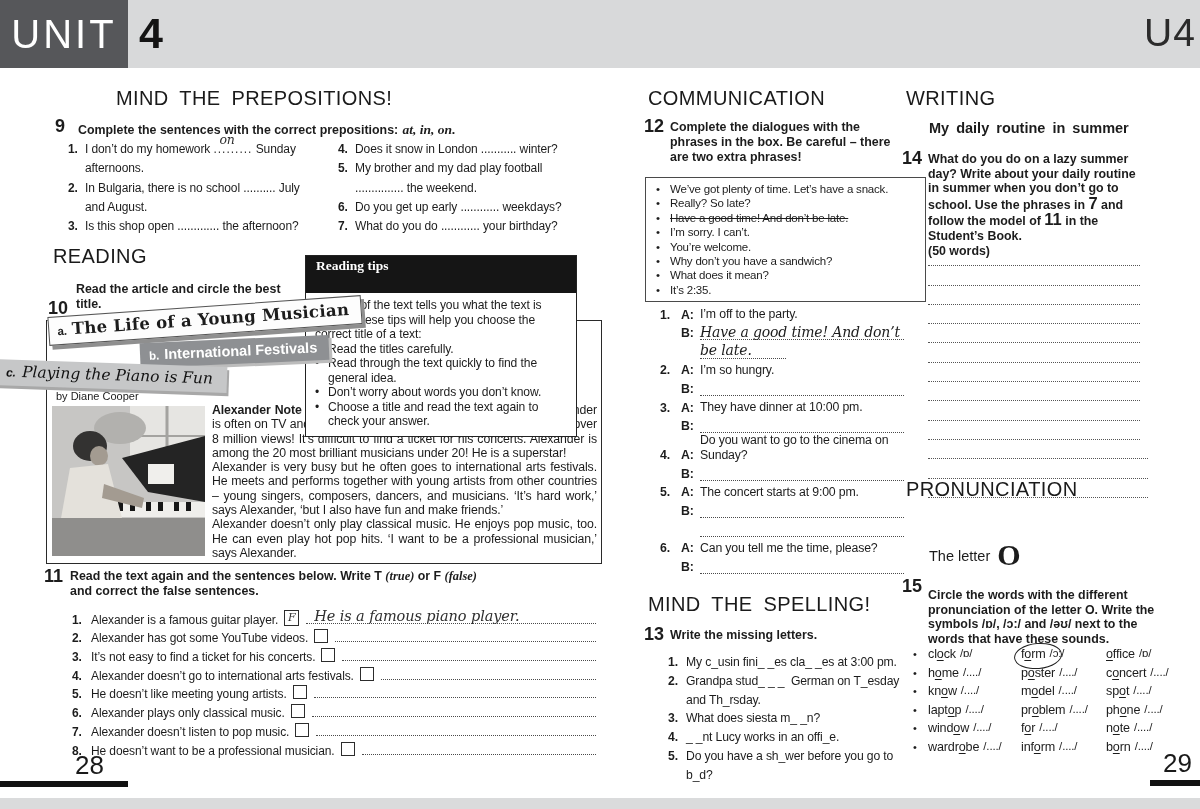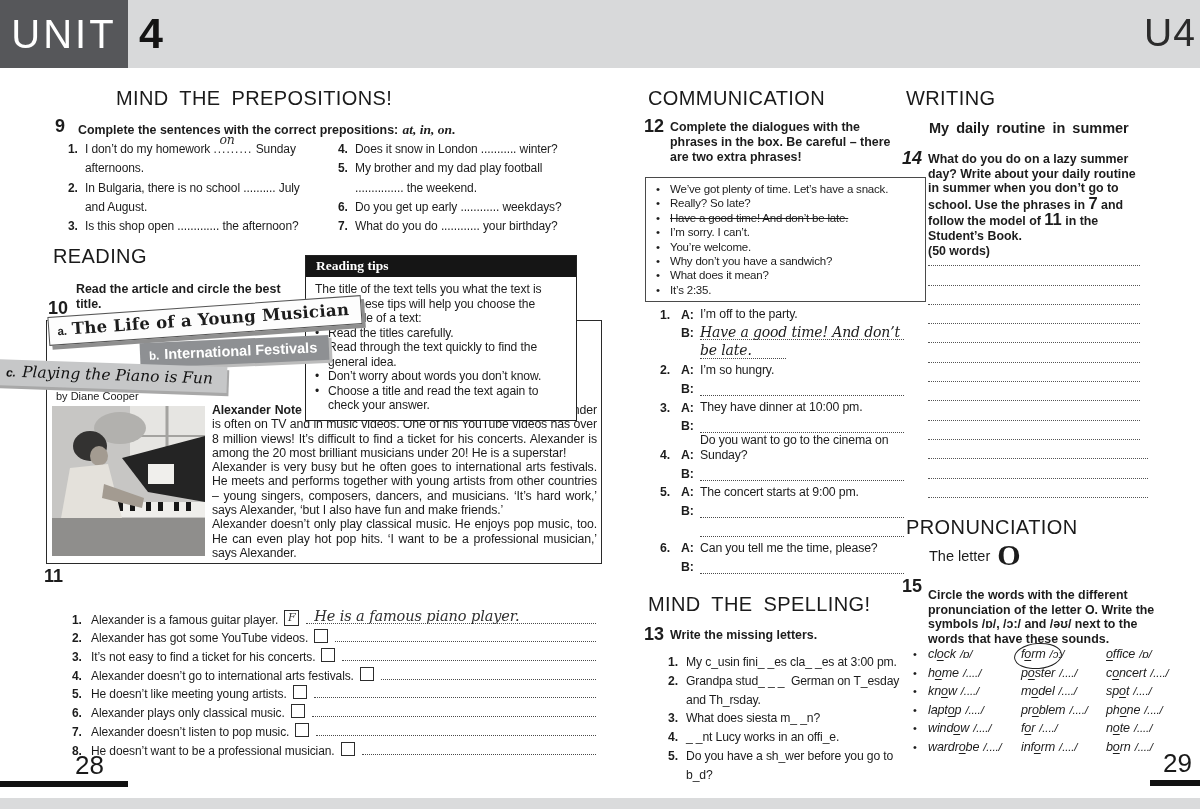--- a/index.html
+++ b/index.html
@@ -21,21 +21,21 @@
   
   .p-row{display:flex;font-size:12px;line-height:19.3px;letter-spacing:-.1px;}
   .p-num{width:17px;font-weight:bold;flex:none;}
   .p-text{flex:1;}
   .gap1{position:relative;display:inline-block;}
   .dotstr{letter-spacing:1px;color:#333;}
   .hw{font-family:"DejaVu Serif",serif;font-style:italic;color:#2e2e2e;}
   .hw-on{position:absolute;left:6px;top:-10px;font-size:12.5px;}
   
   .tipsbox{left:305px;top:255px;width:270px;background:#fff;border:1.5px solid #222;z-index:6;}
-  .tipshead{background:#151515;color:#fff;font-family:"Liberation Serif",serif;font-weight:bold;font-size:13.5px;padding:2px 10px 3px;}
+  .tipshead{background:#151515;color:#fff;font-family:"Liberation Serif",serif;font-weight:bold;font-size:13.5px;padding:2px 10px 19px;}
   .tipsbody{padding:5px 8px 7px 9px;font-size:12.1px;line-height:14.5px;letter-spacing:-.1px;}
   .tip{display:flex;}
   .tipb{width:13px;flex:none;}
   .tipt{flex:1;}
   
   .artbox{left:46px;top:320px;width:554px;height:242px;border:1.5px solid #2a2a2a;background:#fff;z-index:1;}
   .lab{z-index:7;white-space:nowrap;}
   .lab-a{left:48px;top:306px;background:#fdfdfd;border:1px solid #555;box-shadow:3px 4px 0 #8f8f8f;padding:3px 12px 5px 8px;transform:rotate(-4deg);}
   .lab-a .tag{font-size:11.5px;font-weight:bold;margin-right:5px;}
   .lab-a .ttl{font-family:"DejaVu Serif",serif;font-weight:bold;font-size:16.5px;letter-spacing:.3px;}
@@ -80,21 +80,21 @@
   .sp-text{flex:1;white-space:pre-wrap;}
   
   .wtitle{font-size:14.5px;font-weight:bold;word-spacing:3px;}
   .bigref{font-size:16.5px;font-weight:bold;}
   .wline{width:212px;height:18.3px;border-bottom:1.7px dotted #555;}
   
   .psub{font-size:14.5px;font-weight:normal;}
   .bigO{font-family:"Liberation Serif",serif;font-weight:bold;font-size:30px;margin-left:7px;vertical-align:-4px;}
   .w-row{display:flex;align-items:baseline;height:18.6px;font-size:12.6px;letter-spacing:-.15px;}
   .wb{width:15px;flex:none;font-size:11px;}
-  .wc{flex:none;display:flex;align-items:center;position:relative;font-style:italic;}
+  .wc{flex:none;display:flex;align-items:flex-start;position:relative;}
   .wc1{width:93px;}.wc2{width:85px;}.wc3{flex:1;}
   .ul{text-decoration:underline;text-underline-offset:2px;}
   .ipa{font-size:11.5px;margin-left:4px;color:#222;}
   .circle-mark{position:absolute;left:-7px;top:-4px;width:46px;height:24px;border:1.6px solid #222;border-radius:50%;transform:rotate(-5deg);}
 </style>
 </head>
 <body>
 
 <div class="abs band"></div>
 <div class="abs unitbox">
@@ -212,20 +212,22 @@
 </div>
 
 <div class="abs arttext">
   <div><span class="artlead">Alexander Note</span><span> is only 12 but he is a famous piano player. Alexander is often on TV and in music videos. One of his YouTube videos has over 8 million views! It’s difficult to find a ticket for his concerts. Alexander is among the 20 most brilliant musicians under 20! He is a superstar!</span></div>
   <div>Alexander is very busy but he often goes to international arts festivals. He meets and performs together with young artists from other countries – young singers, composers, dancers, and musicians. ‘It’s hard work,’ says Alexander, ‘but I also have fun and make friends.’</div>
   <div>Alexander doesn’t only play classical music. He enjoys pop music, too. He can even play hot pop hits. ‘I want to be a professional musician,’ says Alexander.</div>
 </div>
 
 <div class="abs exnum" style="left:44px;top:566px;">11</div>
 <div class="abs instr" style="left:70px;top:569px;width:480px;">
+  <div><span>Read the text again and the sentences below. Write T </span><span class="serifw" style="font-size:12.4px;">(true)</span><span> or F </span><span class="serifw" style="font-size:12.4px;">(false)</span></div>
+  <div>and correct the false sentences.</div>
 </div>
 
 <div class="abs" style="left:72px;top:608px;">
   <div class="tf-row">
     <span class="tf-num">1.</span>
     <span class="tf-text">Alexander is a famous guitar player.</span>
     <span class="fbox">
         <span class="hw">F</span>
       </span>
     <span class="tf-dots">
@@ -419,21 +421,21 @@
       <span class="sp-text">_ _nt Lucy works in an offi_e.</span>
     </div>
   <div class="sp-row">
       <span class="sp-num">5.</span>
       <span class="sp-text">Do you have a sh_wer before you go to b_d?</span>
     </div>
 </div>
 
 <div class="abs sech" style="left:906px;top:87px;">WRITING</div>
 <div class="abs wtitle" style="left:929px;top:120px;">My daily routine in summer</div>
-<div class="abs exnum" style="left:902px;top:148px;font-style:italic;">14</div>
+<div class="abs exnum" style="left:902px;top:148px;">14</div>
 <div class="abs instr" style="left:928px;top:152px;width:218px;line-height:14.6px;">
   <span>What do you do on a lazy summer day? Write about your daily routine in summer when you don’t go to school. Use the phrases in </span><span class="bigref">7</span><span> and follow the model of </span><span class="bigref">11</span><span> in the Student’s Book.</span><br>
   <span>(50 words)</span>
 </div>
 
 <div class="abs" style="left:928px;top:247px;">
   <div class="wline"></div>
   <div class="wline"></div>
   <div class="wline"></div>
   <div class="wline"></div>
@@ -441,21 +443,21 @@
   <div class="wline"></div>
   <div class="wline"></div>
   <div class="wline"></div>
   <div class="wline"></div>
   <div class="wline"></div>
   <div class="wline" style="width:220px;"></div>
   <div class="wline" style="width:220px;"></div>
   <div class="wline" style="width:220px;"></div>
 </div>
 
-<div class="abs sech" style="left:906px;top:516px;">PRONUNCIATION</div>
+<div class="abs sech" style="left:906px;top:478px;">PRONUNCIATION</div>
 <div class="abs" style="left:929px;top:538px;">
   <span class="psub">The letter</span><span class="bigO">O</span>
 </div>
 <div class="abs exnum" style="left:902px;top:576px;">15</div>
 <div class="abs instr" style="left:928px;top:588px;width:230px;line-height:14.7px;">Circle the words with the different pronunciation of the letter O. Write the symbols /ɒ/, /ɔ:/ and /əʊ/ next to the words that have these sounds.</div>
 
 <div class="abs" style="left:913px;top:647px;width:280px;">
   <div class="w-row">
     <span class="wb">•</span>
     <span class="wc wc1">

